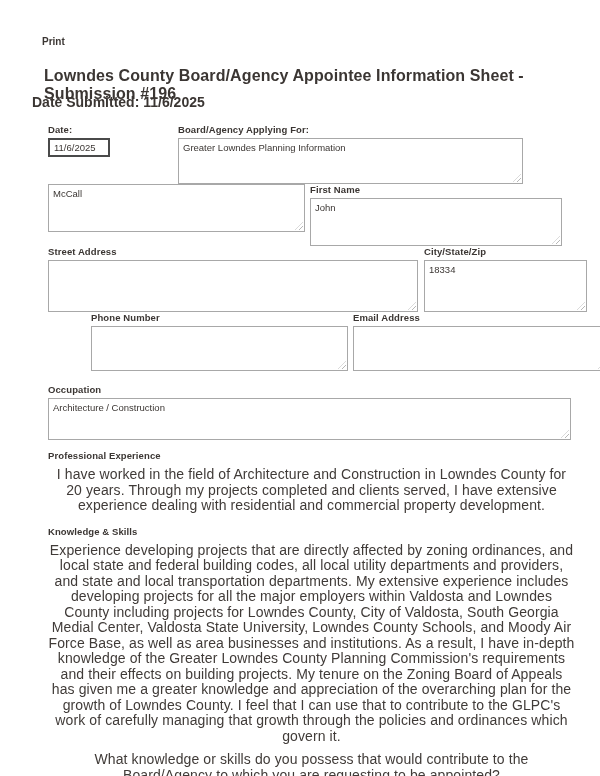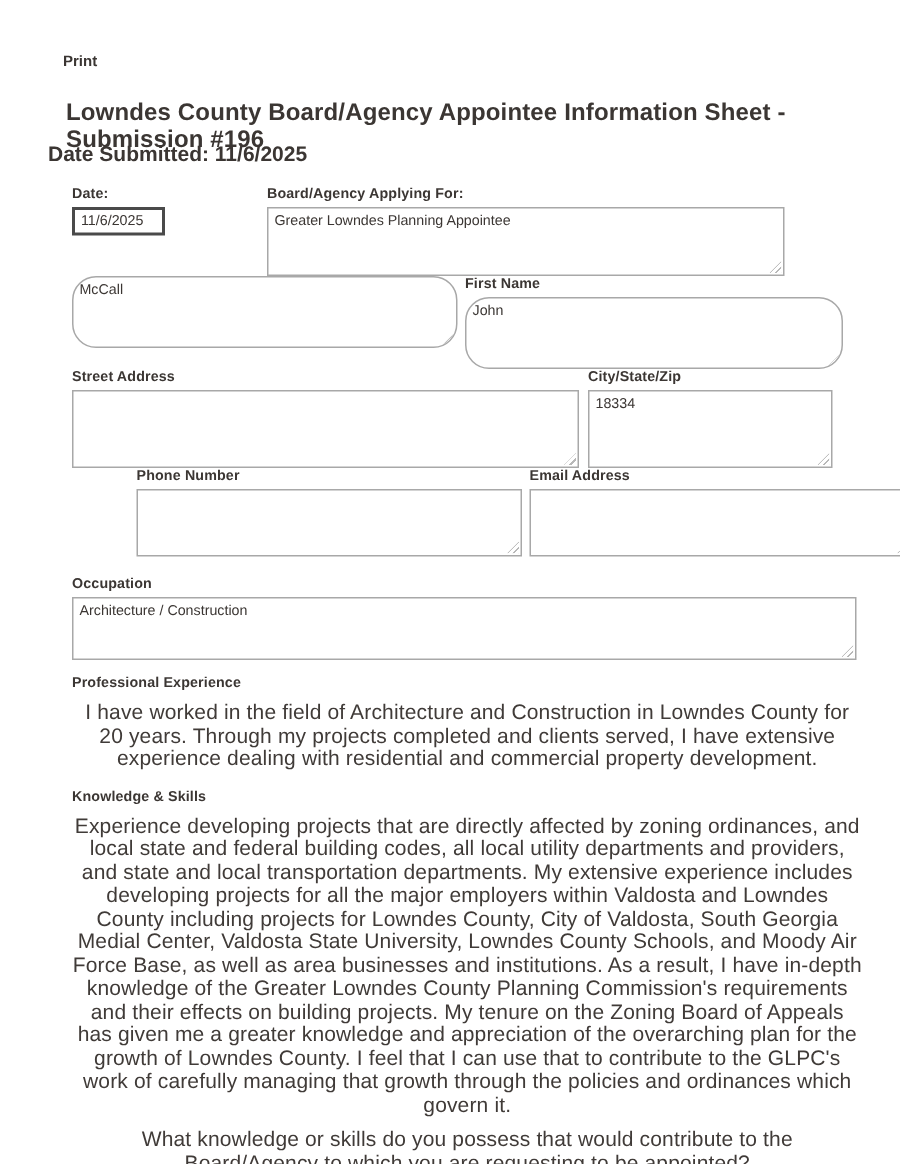--- a/index.html
+++ b/index.html
@@ -61,24 +61,24 @@
   }
 
   .row1 { }
   .col-date { width: 130px; flex: none; }
   .col-board { width: 345px; flex: none; }
   .box-board { height: 46px; }
 
   .row2 { margin-top: 13px; }
   .col-last { width: 257px; flex: none; margin-right: 5px; }
   .col-first { width: 252px; flex: none; }
-  .box-name { height: 48px; border-radius: 16px; }
+  .box-name { height: 48px; }
 
   .row3 { margin-top: 11px; }
-  .col-street { width: 338px; flex: none; margin-right: 6px; }
+  .col-street { width: 370px; flex: none; margin-right: 6px; }
   .col-city { width: 163px; flex: none; }
   .box-addr { height: 52px; }
 
   .row4 { margin-top: 9px; padding-left: 43px; }
   .col-phone { width: 257px; flex: none; margin-right: 5px; }
   .col-email { width: 255px; flex: none; }
   .box-contact { height: 45px; }
 
   .row5 { margin-top: 13px; display: block; }
   .box-occupation { width: 523px; height: 42px; }
@@ -110,21 +110,21 @@
   <div class="form-area">
 
     <div class="row row1">
       <div class="col-date">
         <div class="field-label">Date:</div>
         <input class="date-input" type="text" value="11/6/2025" style="">
       </div>
       <div class="col-board">
         <div class="field-label">Board/Agency Applying For:</div>
         <div class="tbox box-board">
-          <span>Greater Lowndes Planning Appointee</span>
+          <span>Greater Lowndes Planning Information</span>
           <span class="grip"></span>
         </div>
       </div>
     </div>
 
     <div class="row row2">
       <div class="col-last">
         <div class="tbox box-name">
           <span>McCall</span>
           <span class="grip"></span>

